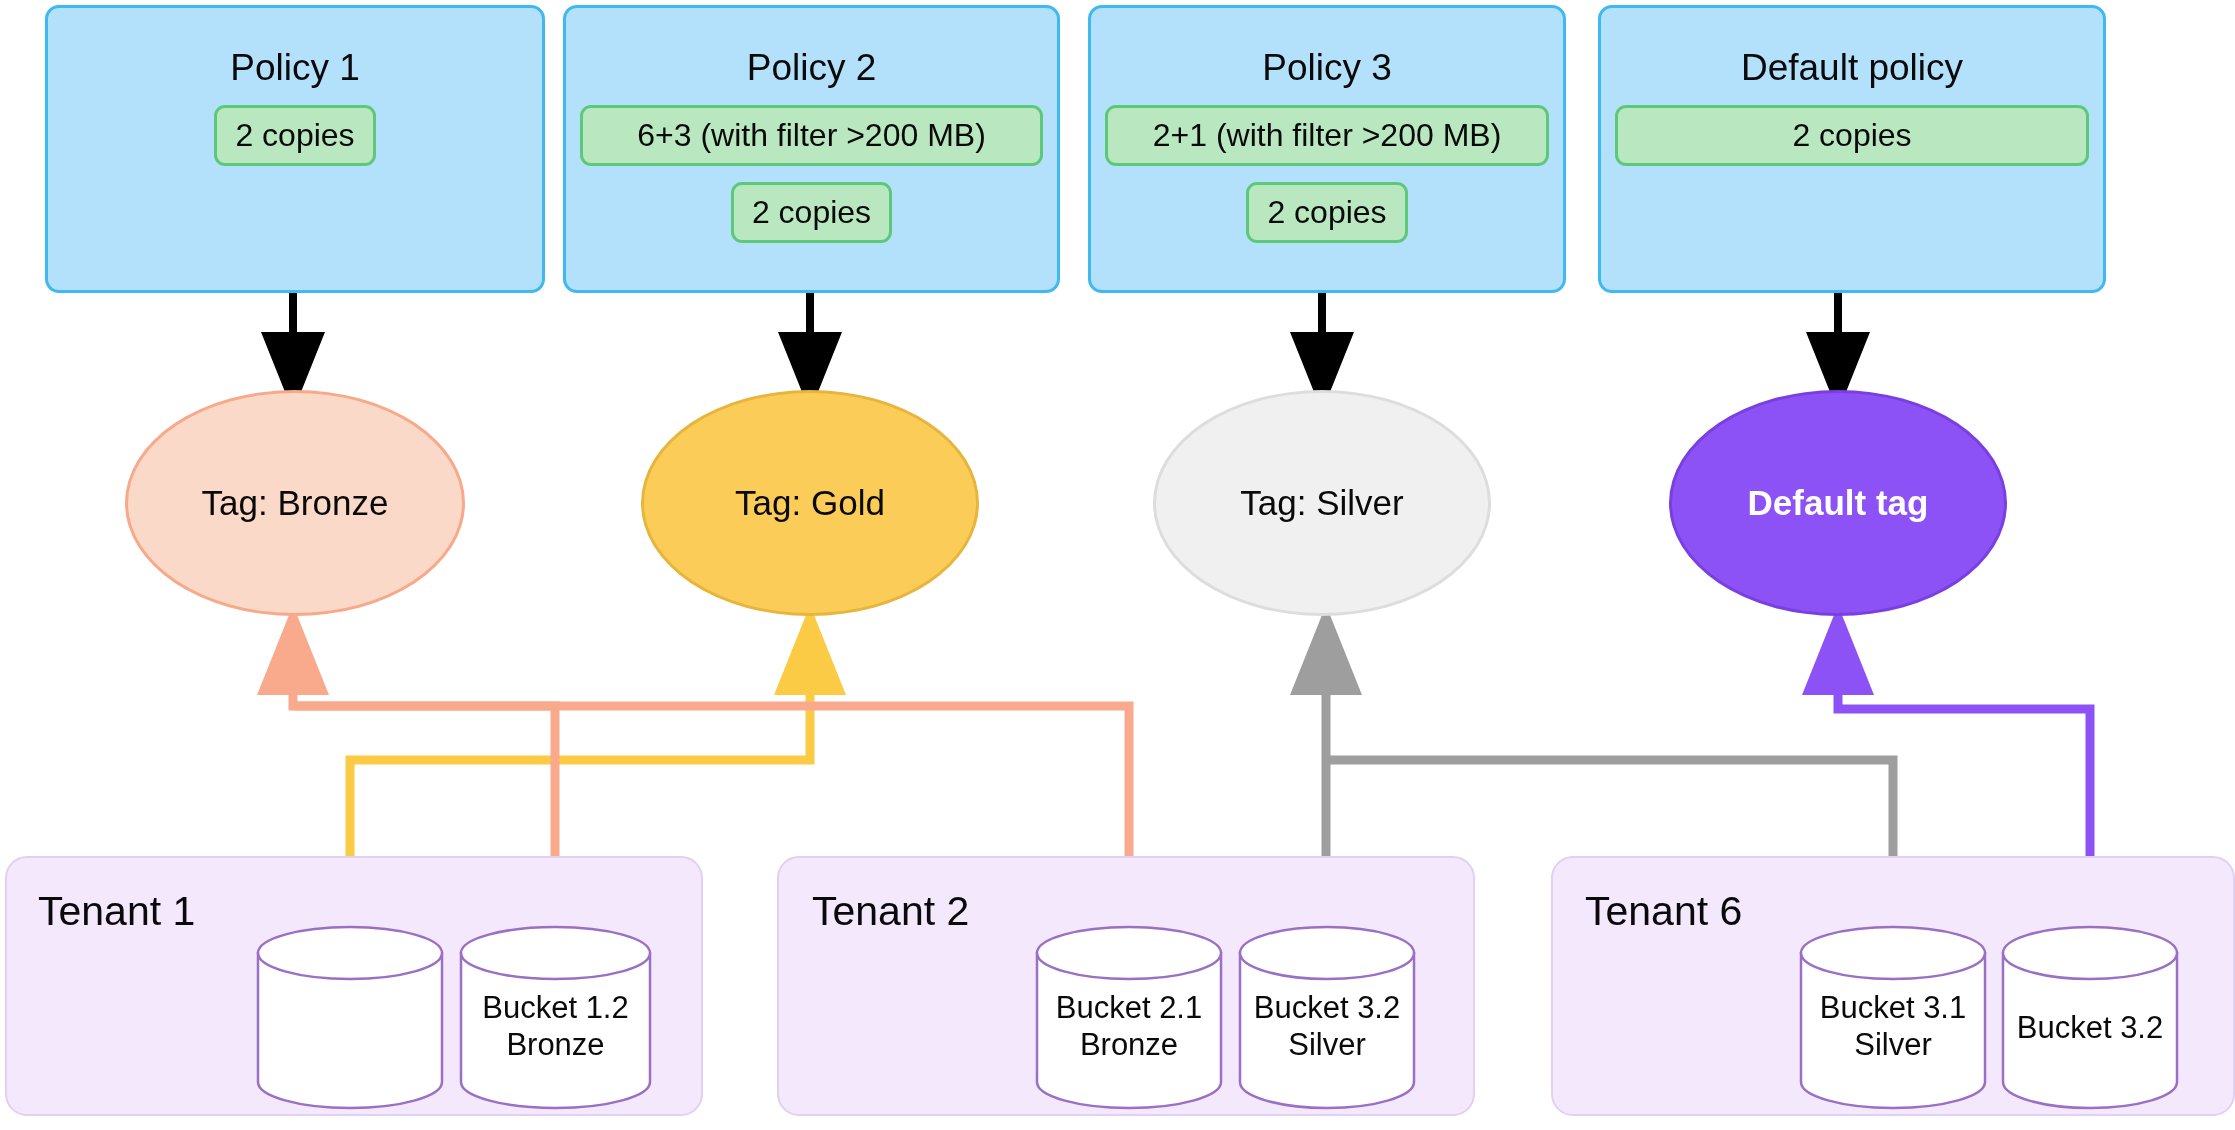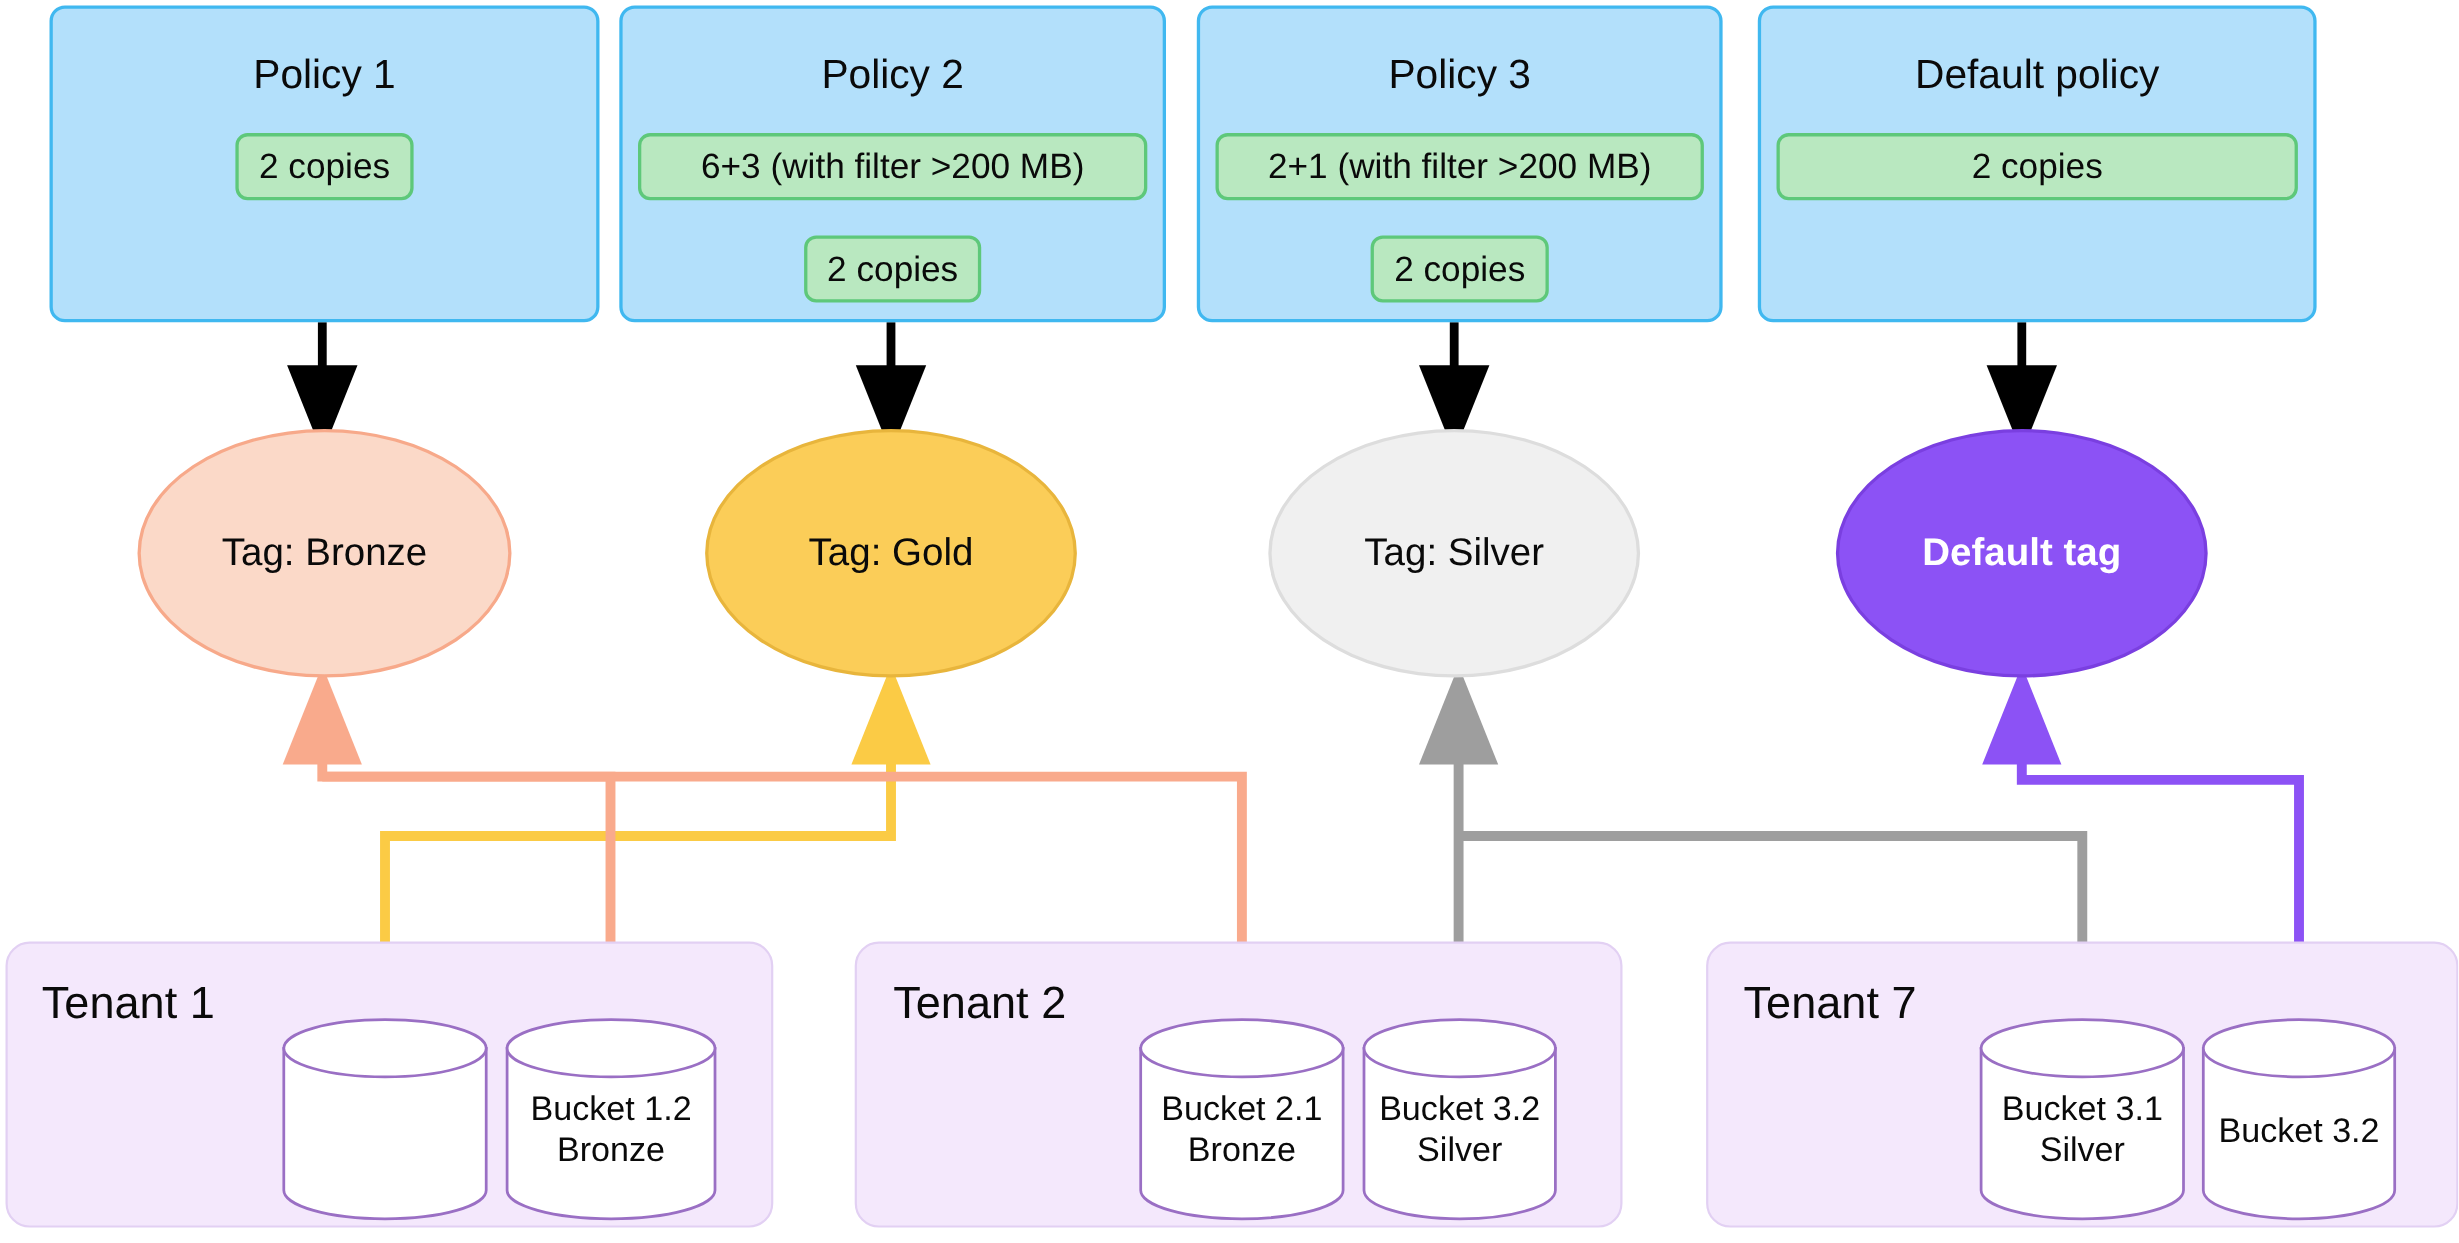--- a/index.html
+++ b/index.html
@@ -49,21 +49,21 @@
     background: #b9e8c0;
     border: 3px solid #5ec87a;
     border-radius: 11px;
     color: #0a0a0a;
     font-size: 32px;
     text-align: center;
     padding: 9px 18px;
     white-space: nowrap;
   }
   .chip-wide { align-self: stretch; margin: 0 14px; }
-  .chip-gap  { margin-top: 32px; text-align: center; }
+  .chip-gap  { margin-top: 16px; text-align: center; }
 
   
   .tag-ellipse {
     position: absolute;
     box-sizing: border-box;
     border-radius: 50%;
     display: flex;
     align-items: center;
     justify-content: center;
     font-size: 35px;
@@ -226,21 +226,21 @@
       <path d="M3,28 L3,157 A87,26 0 0 0 177,157 L177,28 Z" fill="#ffffff" stroke="#9a6fc4" stroke-width="2.5"></path>
       <ellipse cx="90" cy="28" rx="87" ry="26" fill="#ffffff" stroke="#9a6fc4" stroke-width="2.5"></ellipse>
     </svg>
     <div class="bucket-text" style="top:65px;">
       <div>Bucket 3.2</div>
       <div>Silver</div>
     </div>
   </div>
 
   <div class="tenant-box" style="left:1551px; top:856px; width:684px; height:260px;"></div>
-  <div class="tenant-label" style="left:1585px; top:888px;">Tenant 7</div>
+  <div class="tenant-label" style="left:1585px; top:888px;">Tenant 6</div>
 
   <div class="bucket" style="left:1798px; top:925px;">
     <svg width="190" height="185" viewBox="0 0 190 185">
       <path d="M3,28 L3,157 A92,26 0 0 0 187,157 L187,28 Z" fill="#ffffff" stroke="#9a6fc4" stroke-width="2.5"></path>
       <ellipse cx="95" cy="28" rx="92" ry="26" fill="#ffffff" stroke="#9a6fc4" stroke-width="2.5"></ellipse>
     </svg>
     <div class="bucket-text" style="top:65px;">
       <div>Bucket 3.1</div>
       <div>Silver</div>
     </div>

